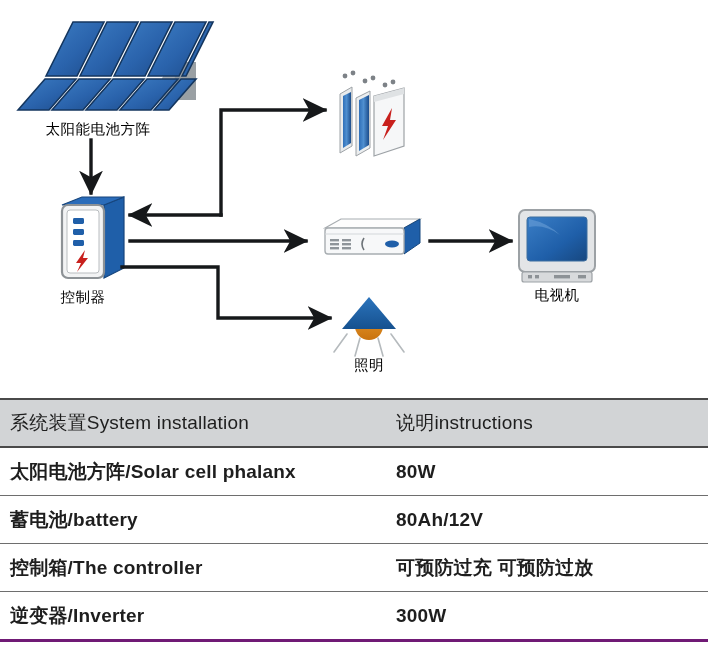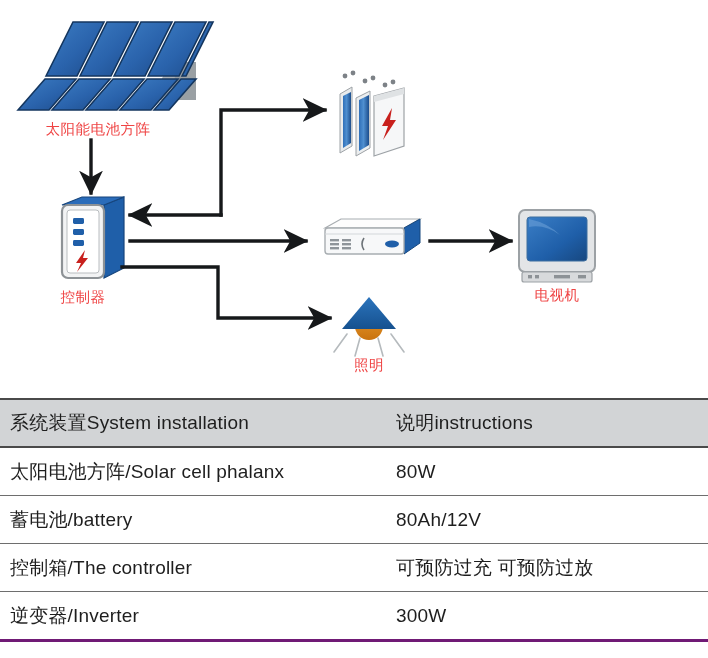--- a/index.html
+++ b/index.html
@@ -26,21 +26,21 @@
   }
   #diagram-svg {
     position: absolute;
     left: 0;
     top: 0;
   }
 
   .node-label {
     position: absolute;
     font-size: 14.5px;
-    color: #ef4444;
+    color: #000000;
     text-align: center;
     white-space: nowrap;
     letter-spacing: 0.5px;
   }
 
   
   #spec-table {
     position: absolute;
     left: 0;
     top: 398px;
@@ -63,20 +63,21 @@
     height: 46px;
     font-size: 19px;
   }
   tr.header-row {
     border-top: 2.5px solid #4a4a4a;
     border-bottom: 2.5px solid #4a4a4a;
   }
   tr.data-row td {
     height: 47px;
     border-bottom: 1.6px solid #6e6e6e;
+    font-weight: bold;
   }
   tr.data-row.last-row td {
     border-bottom: 3px solid #701a75;
   }
 </style>
 </head>
 <body>
 
 <div id="diagram">
 

